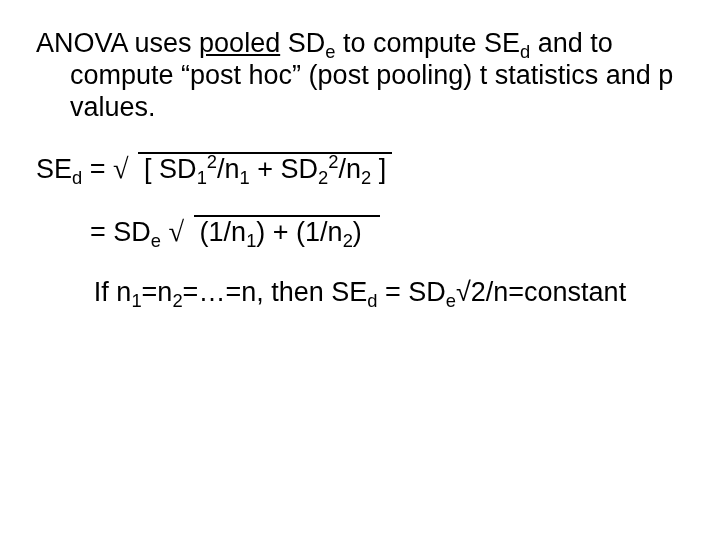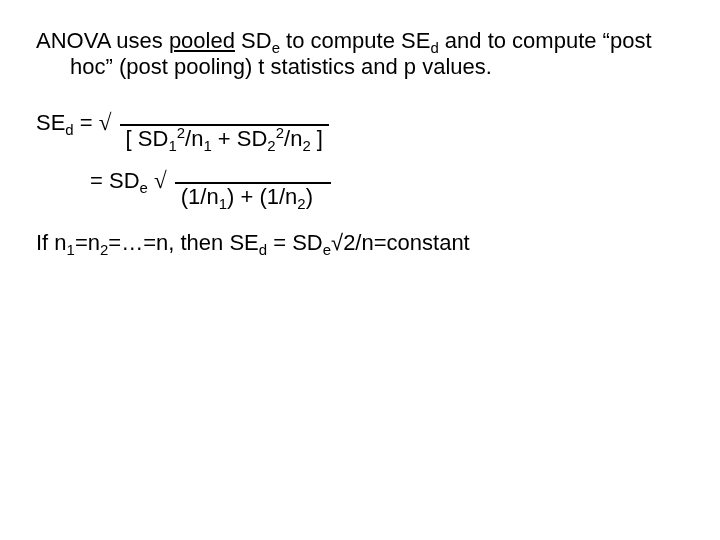--- a/index.html
+++ b/index.html
@@ -9,40 +9,40 @@
     height: 540px;
     background: #ffffff;
     font-family: Arial, Helvetica, sans-serif;
     color: #000000;
   }
   .slide {
     box-sizing: border-box;
     width: 720px;
     height: 540px;
     padding: 28px 36px 28px 36px;
-    font-size: 22px;
+    font-size: 27px;
     line-height: 1.18;
   }
   .para {
     margin: 0 0 28px 0;
     text-indent: 0;
     padding-left: 34px;
     text-indent: -34px;
   }
   .para.first {
     padding-left: 34px;
     text-indent: -34px;
   }
   .eqblock {
     margin-top: 24px;
     margin-bottom: 30px;
   }
   .eqblock2 {
     margin-top: 16px;
-    margin-bottom: 36px;
+    margin-bottom: 28px;
   }
   .underline {
     text-decoration: underline;
   }
   sub {
     font-size: 0.68em;
     vertical-align: sub;
     line-height: 0;
   }
   sup {
@@ -60,21 +60,21 @@
     padding-top: 0px;
     margin-left: 2px;
   }
   .eq-row {
     display: block;
     white-space: nowrap;
     position: relative;
   }
   .eq-row .overline-wrap {
     position: relative;
-    top: 16px;
+    top: 0;
   }
   .ovpad1 {
     padding-left: 6px;
     padding-right: 6px;
   }
   .ovpad2 {
     padding-left: 6px;
     padding-right: 18px;
   }
   .indent-eq2 {
@@ -82,20 +82,21 @@
   }
   .final {
     margin-top: 6px;
     padding-left: 34px;
     text-indent: -34px;
   }
   .final2 {
     padding-left: 0;
     text-indent: 0;
     margin-top: 0;
+    text-align: center;
   }
 </style>
 </head>
 <body>
 
 <div class="slide">
 
   <p class="para first">
     <span>ANOVA uses </span><span class="underline">pooled</span><span> SD</span><sub>e</sub><span> to compute SE</span><sub>d</sub>
     <span>and to compute “post hoc” (post pooling) t statistics and p values.</span>

